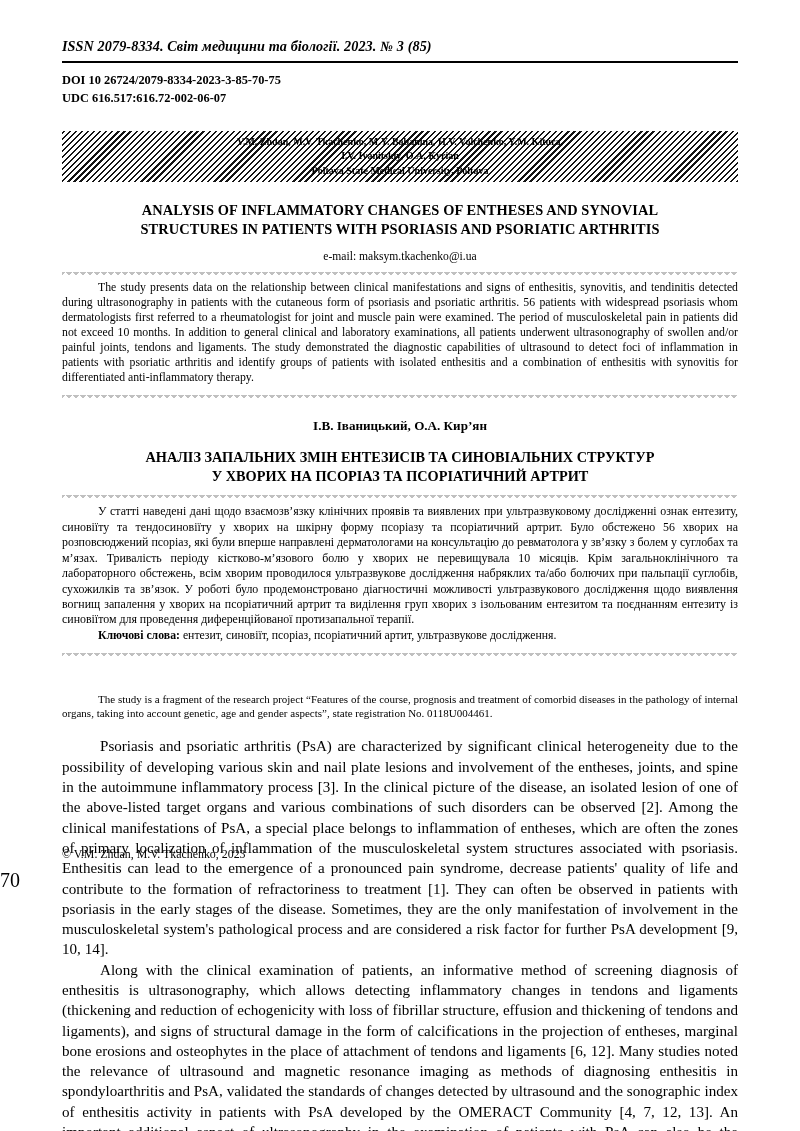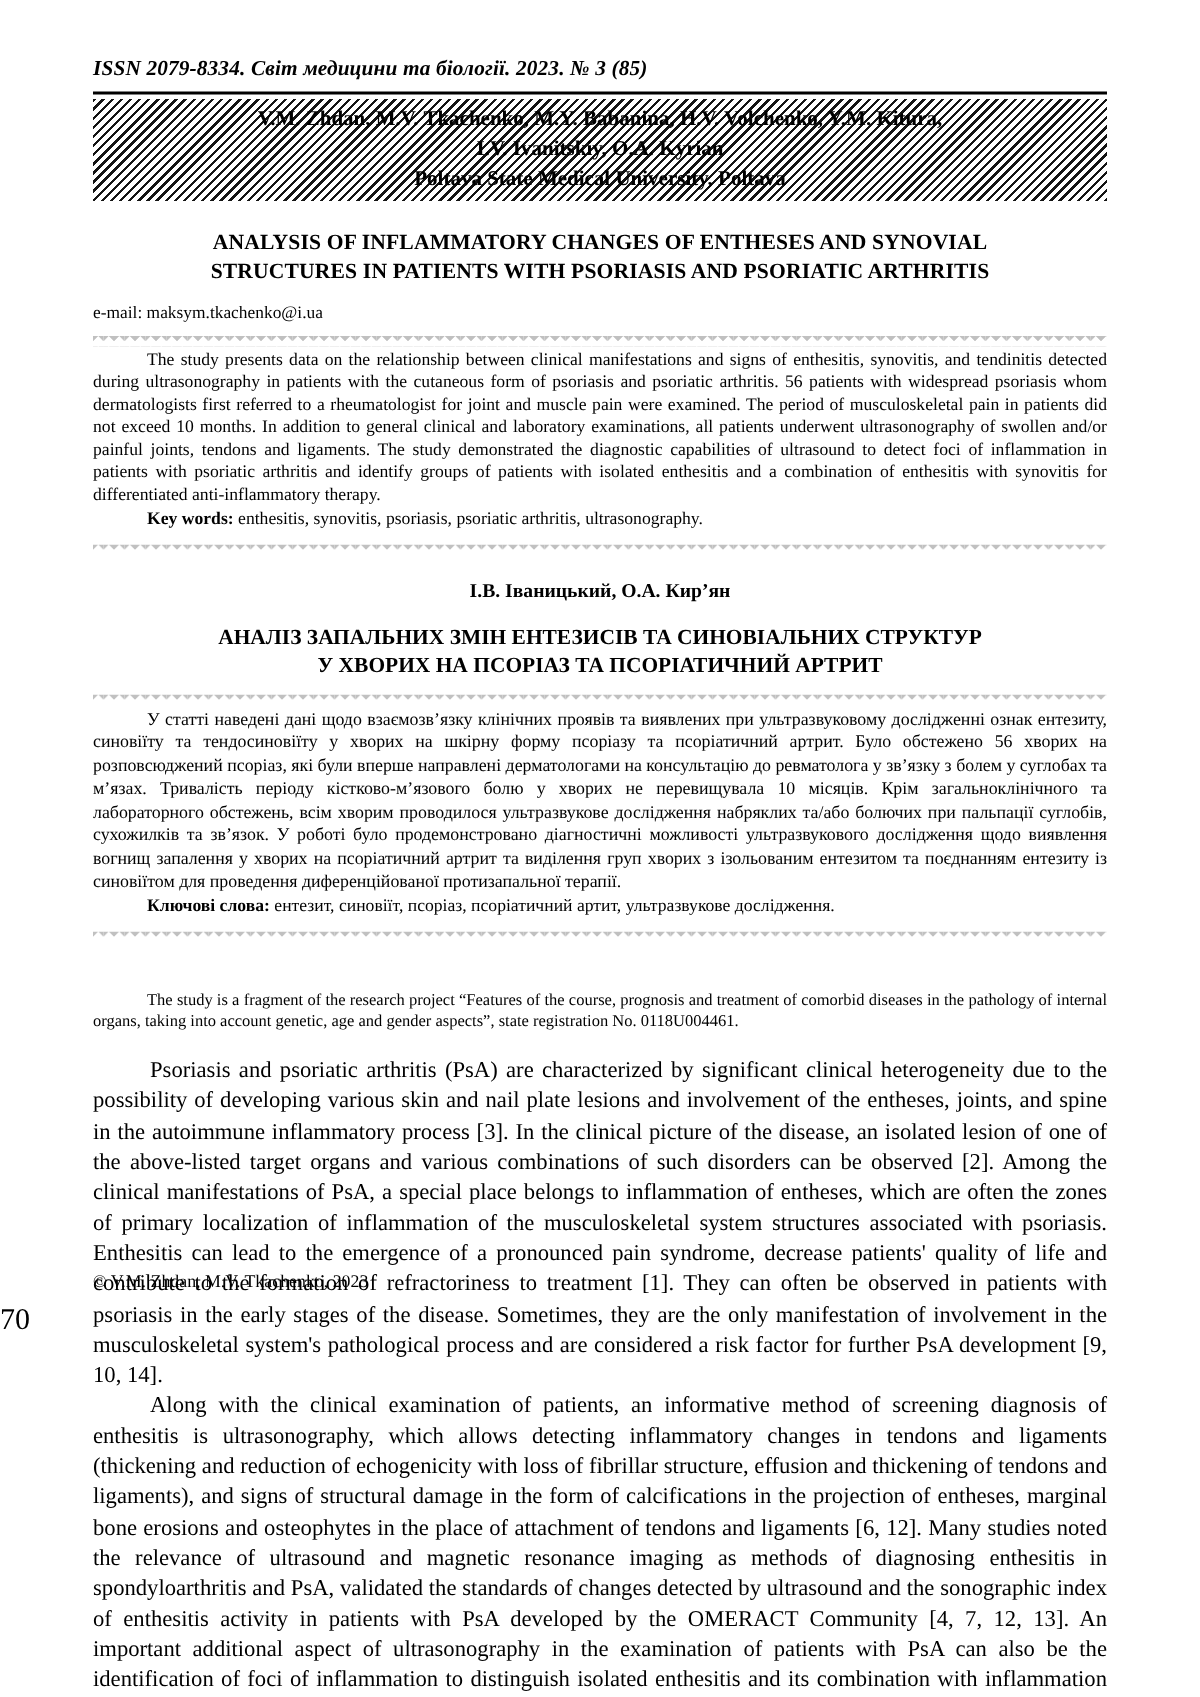--- a/index.html
+++ b/index.html
@@ -40,25 +40,25 @@
   
   .idblock {
     margin-top: 9px;
     font-weight: bold;
     font-size: 12.4px;
     line-height: 1.42;
   }
 
   
   .author-band {
-    margin-top: 3px;
+    margin-top: 24px;
     position: relative;
     text-align: center;
     font-weight: bold;
-    font-size: 14px;
+    font-size: 10px;
     line-height: 1.42;
     padding: 4px 0 4px 0;
   }
   .author-band::after {
     content: "";
     position: absolute;
     left: 0; right: 0; top: 0; bottom: 0;
     pointer-events: none;
     background-image: repeating-linear-gradient(
       -45deg,
@@ -74,21 +74,21 @@
   .article-title {
     margin-top: 19px;
     text-align: center;
     font-weight: bold;
     font-size: 14.4px;
     line-height: 1.34;
     letter-spacing: 0.1px;
   }
   .email-line {
     margin-top: 11px;
-    text-align: left;
+    text-align: center;
     font-size: 11.6px;
   }
 
   
   .zigzag {
     height: 7px;
     margin: 9px 0 2px 0;
     background-image:
       linear-gradient(135deg, #bdbdbd 25%, transparent 25%),
       linear-gradient(225deg, #bdbdbd 25%, transparent 25%);
@@ -168,38 +168,41 @@
   }
 </style>
 </head>
 <body>
 
 <div class="page">
 
   <div class="running-head">ISSN 2079-8334. Світ медицини та біології. 2023. № 3 (85)</div>
   <div class="rule-thick"></div>
 
+  <div class="idblock">
+    <div>DOI 10 26724/2079-8334-2023-3-85-70-75</div>
+    <div>UDC 616.517:616.72-002-06-07</div>
+  </div>
 
   <div class="author-band">
     <div class="line">V.M. Zhdan, M.V. Tkachenko, M.Y. Babanina, H.V. Volchenko, Y.M. Kitura,</div>
     <div class="line">I.V. Ivanitskiy, O.A. Kyrian</div>
     <div class="line">Poltava State Medical University, Poltava</div>
   </div>
 
   <div class="article-title">
     <div>ANALYSIS OF INFLAMMATORY CHANGES OF ENTHESES AND SYNOVIAL</div>
     <div>STRUCTURES IN PATIENTS WITH PSORIASIS AND PSORIATIC ARTHRITIS</div>
   </div>
 
   <div class="email-line">e-mail: maksym.tkachenko@i.ua</div>
 
   <div class="zigzag"></div>
 
   <div class="abstract">The study presents data on the relationship between clinical manifestations and signs of enthesitis, synovitis, and tendinitis detected during ultrasonography in patients with the cutaneous form of psoriasis and psoriatic arthritis. 56 patients with widespread psoriasis whom dermatologists first referred to a rheumatologist for joint and muscle pain were examined. The period of musculoskeletal pain in patients did not exceed 10 months. In addition to general clinical and laboratory examinations, all patients underwent ultrasonography of swollen and/or painful joints, tendons and ligaments. The study demonstrated the diagnostic capabilities of ultrasound to detect foci of inflammation in patients with psoriatic arthritis and identify groups of patients with isolated enthesitis and a combination of enthesitis with synovitis for differentiated anti-inflammatory therapy.</div>
-  <div class="keywords"><b>Key words:</b><span> enthesitis, synovitis, psoriasis, psoriatic arthritis, ultrasonography.</span></div>
 
   <div class="zigzag"></div>
 
   <div class="uk-authors">
     <div>І.В. Іваницький, О.А. Кир’ян</div>
   </div>
 
   <div class="uk-title">
     <div>АНАЛІЗ ЗАПАЛЬНИХ ЗМІН ЕНТЕЗИСІВ ТА СИНОВІАЛЬНИХ СТРУКТУР</div>
     <div>У ХВОРИХ НА ПСОРІАЗ ТА ПСОРІАТИЧНИЙ АРТРИТ</div>

